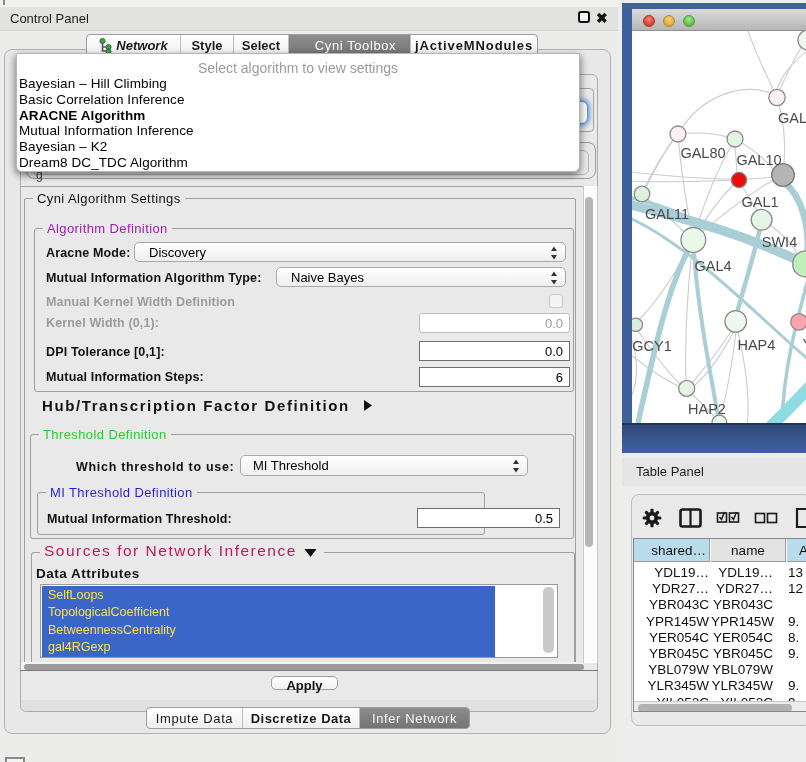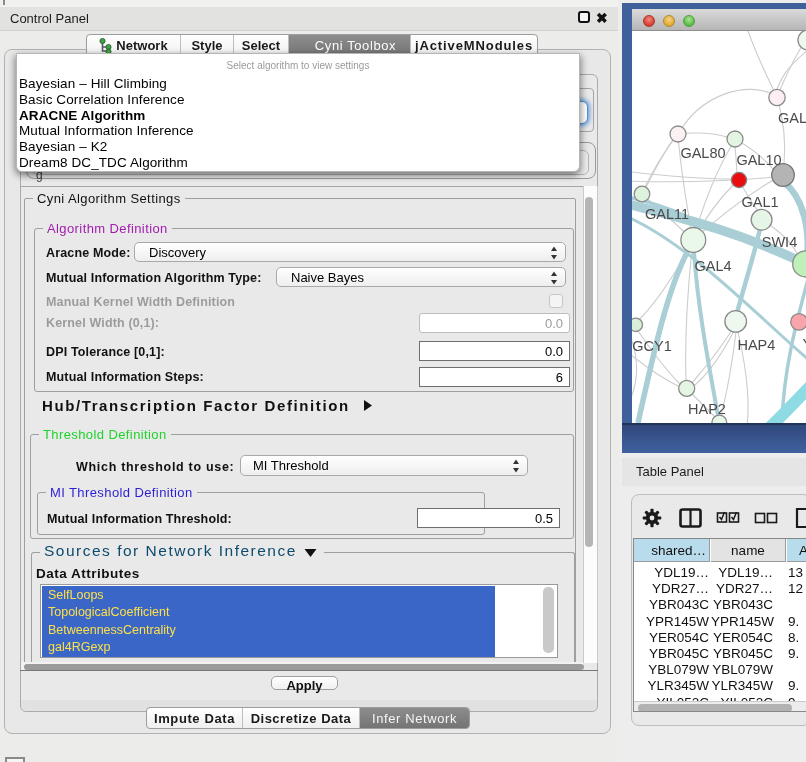--- a/index.html
+++ b/index.html
@@ -20,21 +20,21 @@
 #innerpanel { left:20px; top:74px; width:578px; height:638px; background:#e9e9e9; border:1px solid #ababab; border-radius:6px; }
 
 
 #tabs { left:86px; top:34px; height:23px; display:flex; border:1px solid #9d9d9d; border-radius:4px; overflow:hidden; background:linear-gradient(#ffffff,#efefef); }
 #tabs .tab { font-size:13px; font-weight:bold; color:#1a1a1a; display:flex; align-items:center; justify-content:center; border-right:1px solid #bdbdbd; padding:0; }
 #tabs .tab.sel { background:linear-gradient(#8d8d8d,#747474); color:#fdfdfd; font-weight:normal; }
 #tabs .tab:last-child { border-right:none; }
 
 
 #dropdown { left:16px; top:53px; width:564px; height:119px; background:#fff; border:1px solid #b6b6b6; border-radius:0 0 6px 6px; box-shadow:-2px 3px 7px rgba(0,0,0,0.30), 2px 3px 7px rgba(0,0,0,0.30); z-index:50; }
-#dropdown .ph { position:absolute; left:0; width:100%; top:6px; text-align:center; font-size:10px; color:#9b9b9b; }
+#dropdown .ph { position:absolute; left:0; width:100%; top:6px; text-align:center; font-size:14px; color:#9b9b9b; }
 #dropdown .it { position:absolute; left:2px; font-size:13.5px; letter-spacing:0.1px; color:#000; white-space:nowrap; }
 
 
 .group { position:absolute; border:1px solid #9f9f9f; border-radius:3px; }
 .group .gt { position:absolute; top:-8px; left:8px; background:#e9e9e9; padding:0 4px; font-size:13px; letter-spacing:0.4px; line-height:15px; white-space:nowrap; }
 
 .lbl { position:absolute; font-size:12.5px; letter-spacing:0.15px; font-weight:bold; color:#111; white-space:nowrap; }
 .lbl.dis { color:#9c9c9c; }
 
 .combo { position:absolute; height:20px; background:linear-gradient(#ffffff,#eeeeee); border:1px solid #a9a9a9; border-radius:5px; font-size:13px; color:#000; }
@@ -55,21 +55,21 @@
 <div id="leftbg" class="abs"></div>
 <div id="titlebar" class="abs">
     <span class="t">Control Panel</span>
   </div>
 <div id="float-ic" class="abs"></div>
 <div id="close-ic" class="abs">✖</div>
 <div id="tabpanel" class="abs"></div>
 <div id="innerpanel" class="abs"></div>
 
 <div id="tabs" class="abs">
-  <div class="tab" style="width:94px;">
+  <div class="tab" style="width:94px;font-style:italic;">
     <svg width="13" height="15" viewBox="0 0 13 15" style="margin-right:4px;">
       <path d="M3.5 5 L3.5 13 L8 13 M3.5 9 L8 9" stroke="#555566" stroke-width="1.6" fill="none"></path>
       <circle cx="3.5" cy="3" r="2.6" fill="#43a047" stroke="#1b5e20" stroke-width="0.8"></circle>
       <circle cx="9.5" cy="9" r="2.6" fill="#43a047" stroke="#1b5e20" stroke-width="0.8"></circle>
       <circle cx="9.5" cy="13.6" r="2.6" fill="#43a047" stroke="#1b5e20" stroke-width="0.8"></circle>
     </svg>
     Network</div>
   <div class="tab" style="width:53px;">Style</div>
   <div class="tab" style="width:55px;">Select</div>
   <div class="tab sel" style="width:122px; letter-spacing:0.6px;padding-left:12px;">Cyni Toolbox</div>
@@ -150,21 +150,21 @@
     </svg>
 </div>
 
 <div class="group" style="left:37px; top:492px; width:448px; height:43px;text-align:center;">
   <span class="gt" style="color:#2b1fd4;">MI Threshold Definition</span>
 </div>
 <div class="lbl" style="left:47px; top:512px;">Mutual Information Threshold:</div>
 <div class="field abs" style="left:417px; top:508px; width:143px;">0.5</div>
 
 <div class="group" style="left:31px; top:552px; width:544px; height:113px; border-bottom:none;">
-  <span class="gt" style="color:#0c4a6e; font-size:15.5px; letter-spacing:1.5px; top:-10px;">Sources for Network Inference&nbsp;&nbsp;&nbsp;&nbsp;</span>
+  <span class="gt" style="color:#be185d; font-size:15.5px; letter-spacing:1.5px; top:-10px;">Sources for Network Inference&nbsp;&nbsp;&nbsp;&nbsp;</span>
 </div>
 <svg class="abs" style="left:304px; top:548px; z-index:3;" width="13" height="10" viewBox="0 0 13 10">
     <path d="M0.5 1 L12.5 1 L6.5 9 Z" fill="#111"></path>
   </svg>
 <div class="lbl" style="left:36px; top:566px; font-size:13.5px; letter-spacing:0.5px;">Data Attributes</div>
 
 <div class="abs" style="left:40px; top:584px; width:518px; height:74px; background:#fff; border:1px solid #999; overflow:hidden;">
   <div style="position:absolute; left:1px; top:1px; width:453px; height:80px; background:#3a66c8; color:#fde047; font-size:12.5px; line-height:17.3px; padding-left:6px; padding-top:1px;">
     SelfLoops<br>TopologicalCoefficient<br>BetweennessCentrality<br>gal4RGexp
   </div>
@@ -175,21 +175,21 @@
 <div class="sbthumb abs" style="left:585px; top:197px; width:8px; height:350px;"></div>
 <div class="abs" style="left:21px; top:662px; width:562px; height:9px; background:#f2f2f2;"></div>
 <div class="sbthumb abs" style="left:24px; top:663.5px; width:560px; height:6.5px; background:#9b9b9b;"></div>
 <div class="abs" style="left:20px; top:670px; width:578px; height:1px; background:#777;"></div>
 
 <div class="abs" style="left:21px; top:700px; width:576px; height:11px; background:#e1e1e1; border-radius:0 0 6px 6px;"></div>
 
 <div class="abs" style="left:271px; top:676px; width:67px; height:14px; background:linear-gradient(#ffffff,#f0f0f0); border:1px solid #9f9f9f; border-radius:5px; text-align:center; font-size:13px; font-weight:bold; color:#111; padding-top:1px;">Apply</div>
 
 <div class="abs" style="left:146px; top:707px; height:22px; display:flex; border:1px solid #9d9d9d; border-radius:4px; overflow:hidden; background:linear-gradient(#ffffff,#efefef);">
-  <div style="width:96px; font-size:13px; font-weight:bold; color:#1a1a1a; display:flex; align-items:center; justify-content:center; border-right:1px solid #bdbdbd; letter-spacing:0.6px;">Impute Data</div>
+  <div style="width:96px; font-size:13px; font-weight:normal; color:#1a1a1a; display:flex; align-items:center; justify-content:center; border-right:1px solid #bdbdbd; letter-spacing:0.6px;">Impute Data</div>
   <div style="width:117px; font-size:13px; font-weight:bold; color:#1a1a1a; display:flex; align-items:center; justify-content:center; border-right:1px solid #bdbdbd; letter-spacing:0.5px;">Discretize Data</div>
   <div style="width:109px; font-size:13px; color:#f5f5f5; display:flex; align-items:center; justify-content:center; background:linear-gradient(#8d8d8d,#747474); letter-spacing:0.6px;">Infer Network</div>
 </div>
 
 <div class="abs" style="left:5px; top:757px; width:20px; height:12px; border:2px solid #8a8a8a; background:linear-gradient(#f8f8f8,#e8e8e8);"></div>
 
 <div id="netwin" class="abs" style="left:622px; top:3px; width:184px; height:450px; background:#3e619c;"></div>
 <div class="abs" style="left:632px; top:9px; width:174px; height:22px; background:linear-gradient(#dadada,#b6b6b6); border-bottom:1px solid #8e8e8e;">
   <div style="position:absolute; left:11px; top:6px; width:12px; height:12px; border-radius:6px; background:radial-gradient(circle at 50% 35%, #f08a80 0%, #dd4538 60%, #c03328 100%); border:0.5px solid #a8382e;"></div>
   <div style="position:absolute; left:31px; top:6px; width:12px; height:12px; border-radius:6px; background:radial-gradient(circle at 50% 35%, #f5d388 0%, #e7ae38 60%, #c78f2a 100%); border:0.5px solid #b08a30;"></div>

